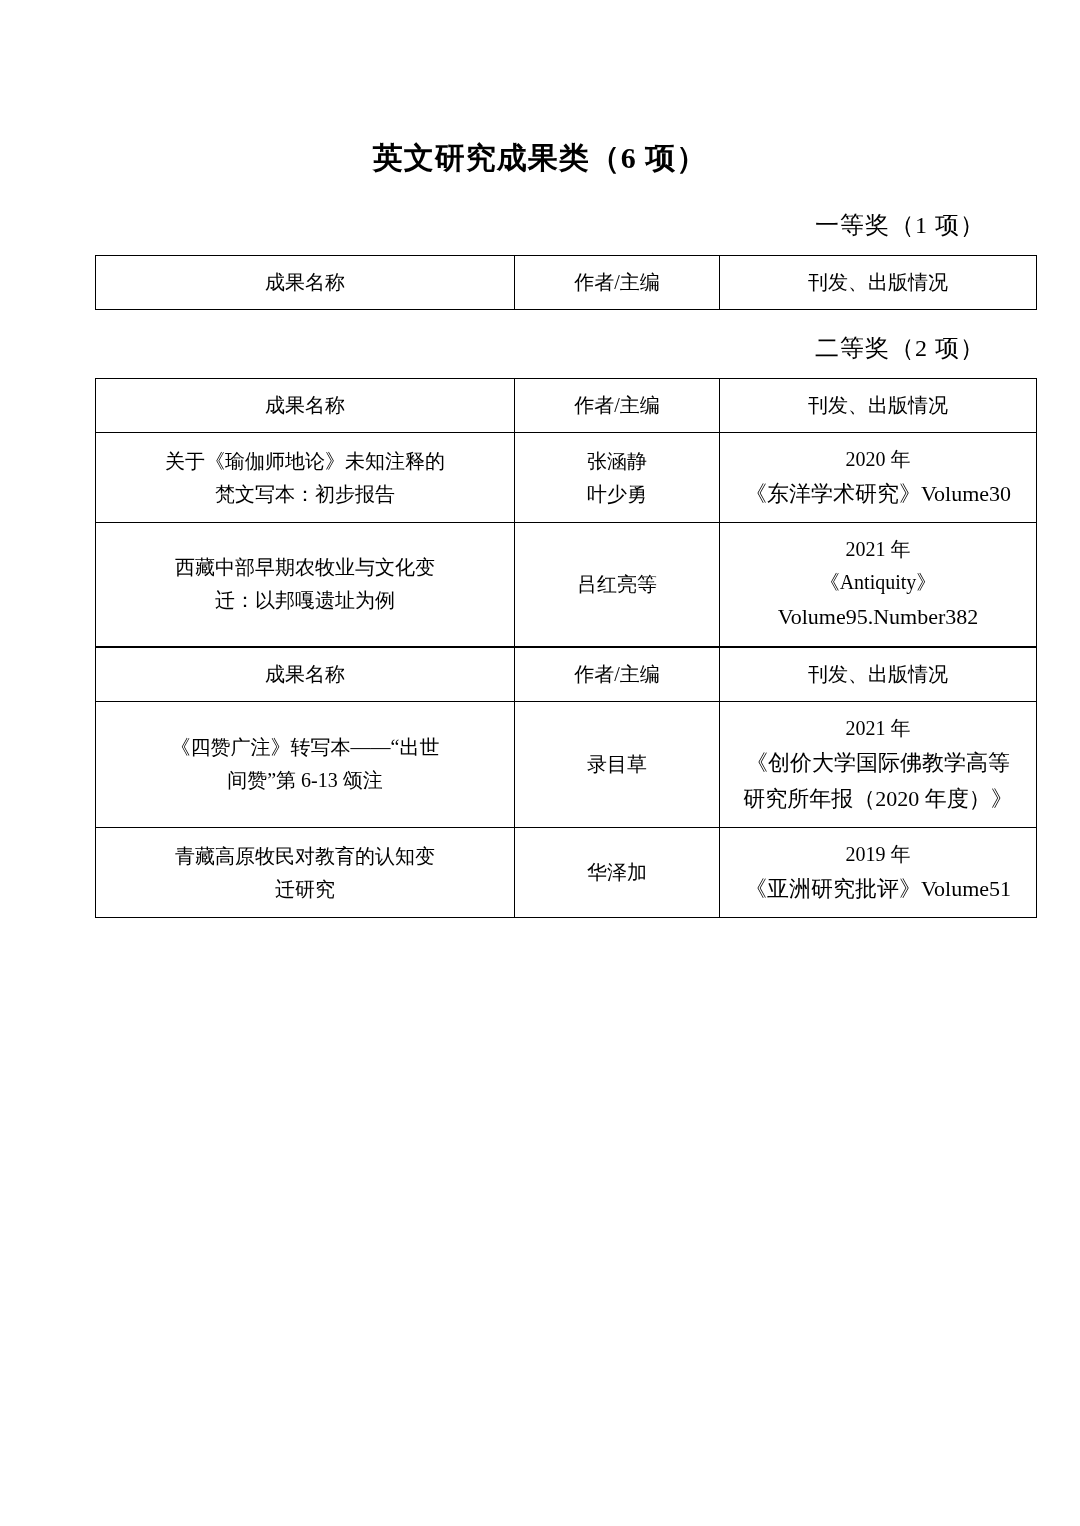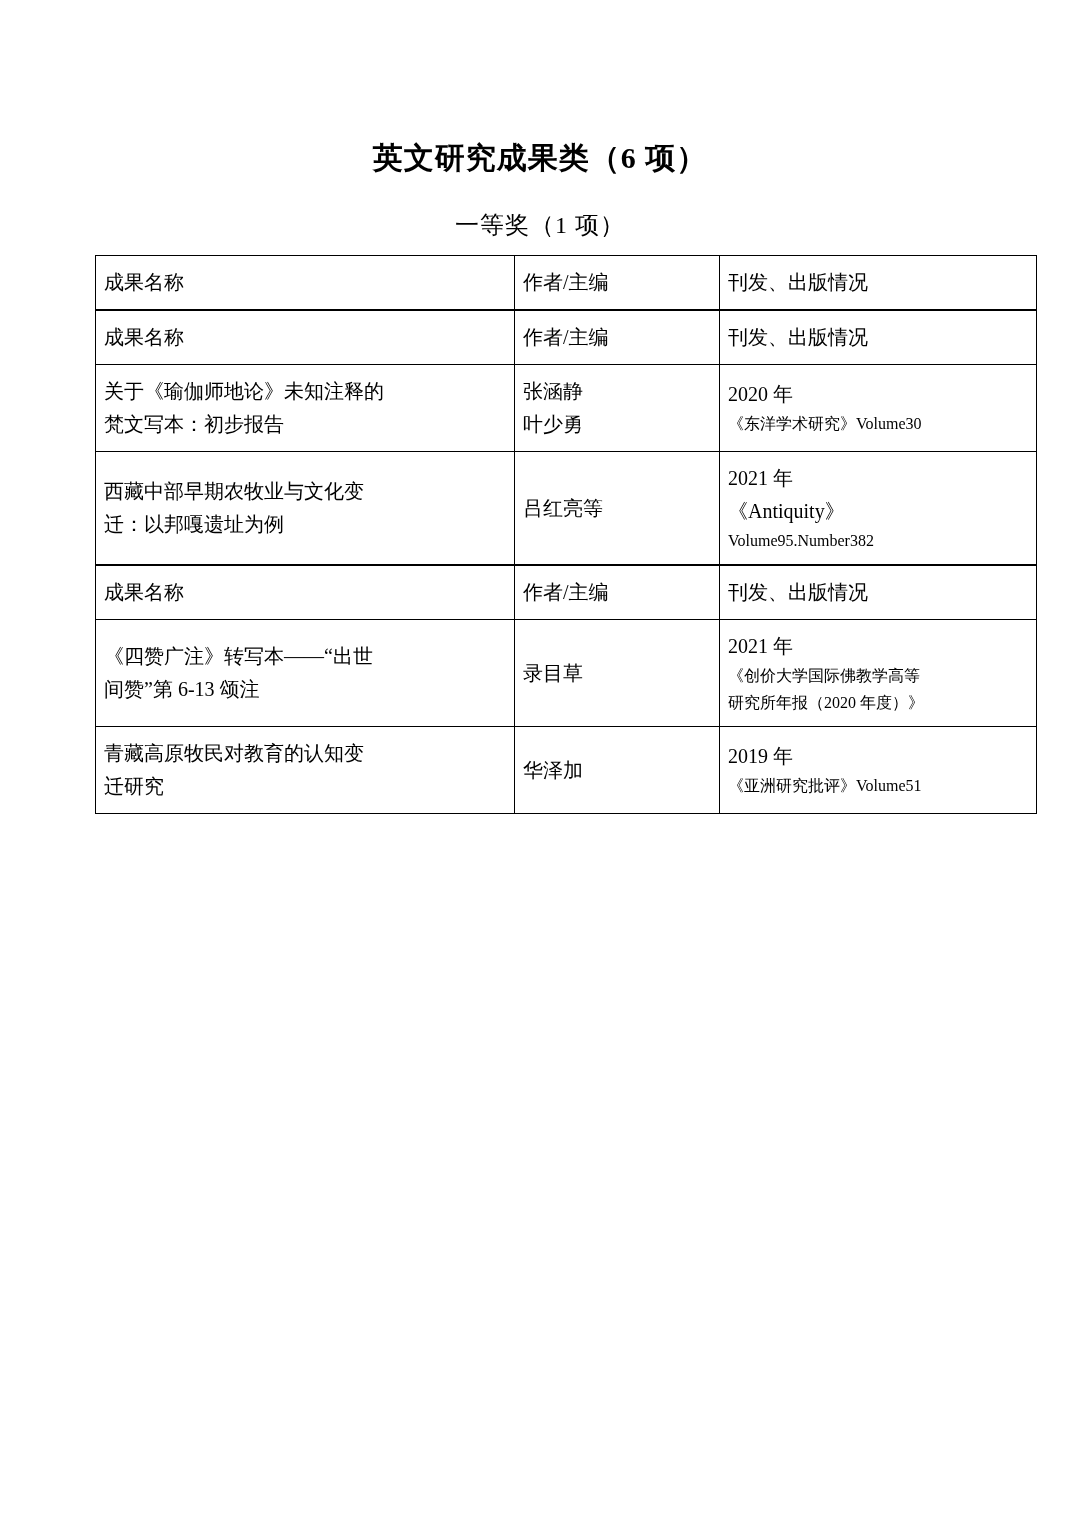--- a/index.html
+++ b/index.html
@@ -22,68 +22,69 @@
   }
   .doc-title {
     text-align: center;
     font-size: 30px;
     font-weight: bold;
     letter-spacing: 1px;
     margin: 28px 0 30px 0;
     font-family: "Liberation Serif", "DejaVu Serif", serif;
   }
   .section-heading {
-    text-align: center;
+    text-align: right;
     font-size: 24px;
     margin: 22px 0 14px 0;
     letter-spacing: 1px;
   }
   table.award-table {
     border-collapse: collapse;
     width: 890px;
     margin: 0 auto;
     table-layout: fixed;
   }
   table.award-table td {
     border: 1.5px solid #000000;
-    text-align: left;
+    text-align: center;
     vertical-align: middle;
     font-size: 20px;
     line-height: 1.65;
     padding: 10px 8px;
   }
   table.award-table td.col-name { width: 402px; }
   table.award-table td.col-author { width: 188px; margin-left: 20px; }
   table.award-table td.col-pub { width: 300px; }
   .hdr td {
     font-size: 20px;
     padding: 14px 8px;
   }
   .cell-line { display: block; }
   .pub-cell .cell-line { white-space: nowrap; }
-  .nowrapfit { font-size: 16px; }
+  .nowrapfit { font-size: 22px; }
 </style>
 </head>
 <body>
 
 <div class="page">
 
   <div class="doc-title">英文研究成果类（6 项）</div>
 
   <div class="section-heading">一等奖（1 项）</div>
   <table class="award-table">
     <tbody>
       <tr class="hdr">
         <td class="col-name">成果名称</td>
         <td class="col-author">作者/主编</td>
         <td class="col-pub">刊发、出版情况</td>
       </tr>
     </tbody>
   </table>
 
+  <div class="section-heading">二等奖（2 项）</div>
   <table class="award-table">
     <tbody>
       <tr class="hdr">
         <td class="col-name">成果名称</td>
         <td class="col-author">作者/主编</td>
         <td class="col-pub">刊发、出版情况</td>
       </tr>
       <tr>
         <td class="col-name">
           <span class="cell-line">关于《瑜伽师地论》未知注释的</span>

